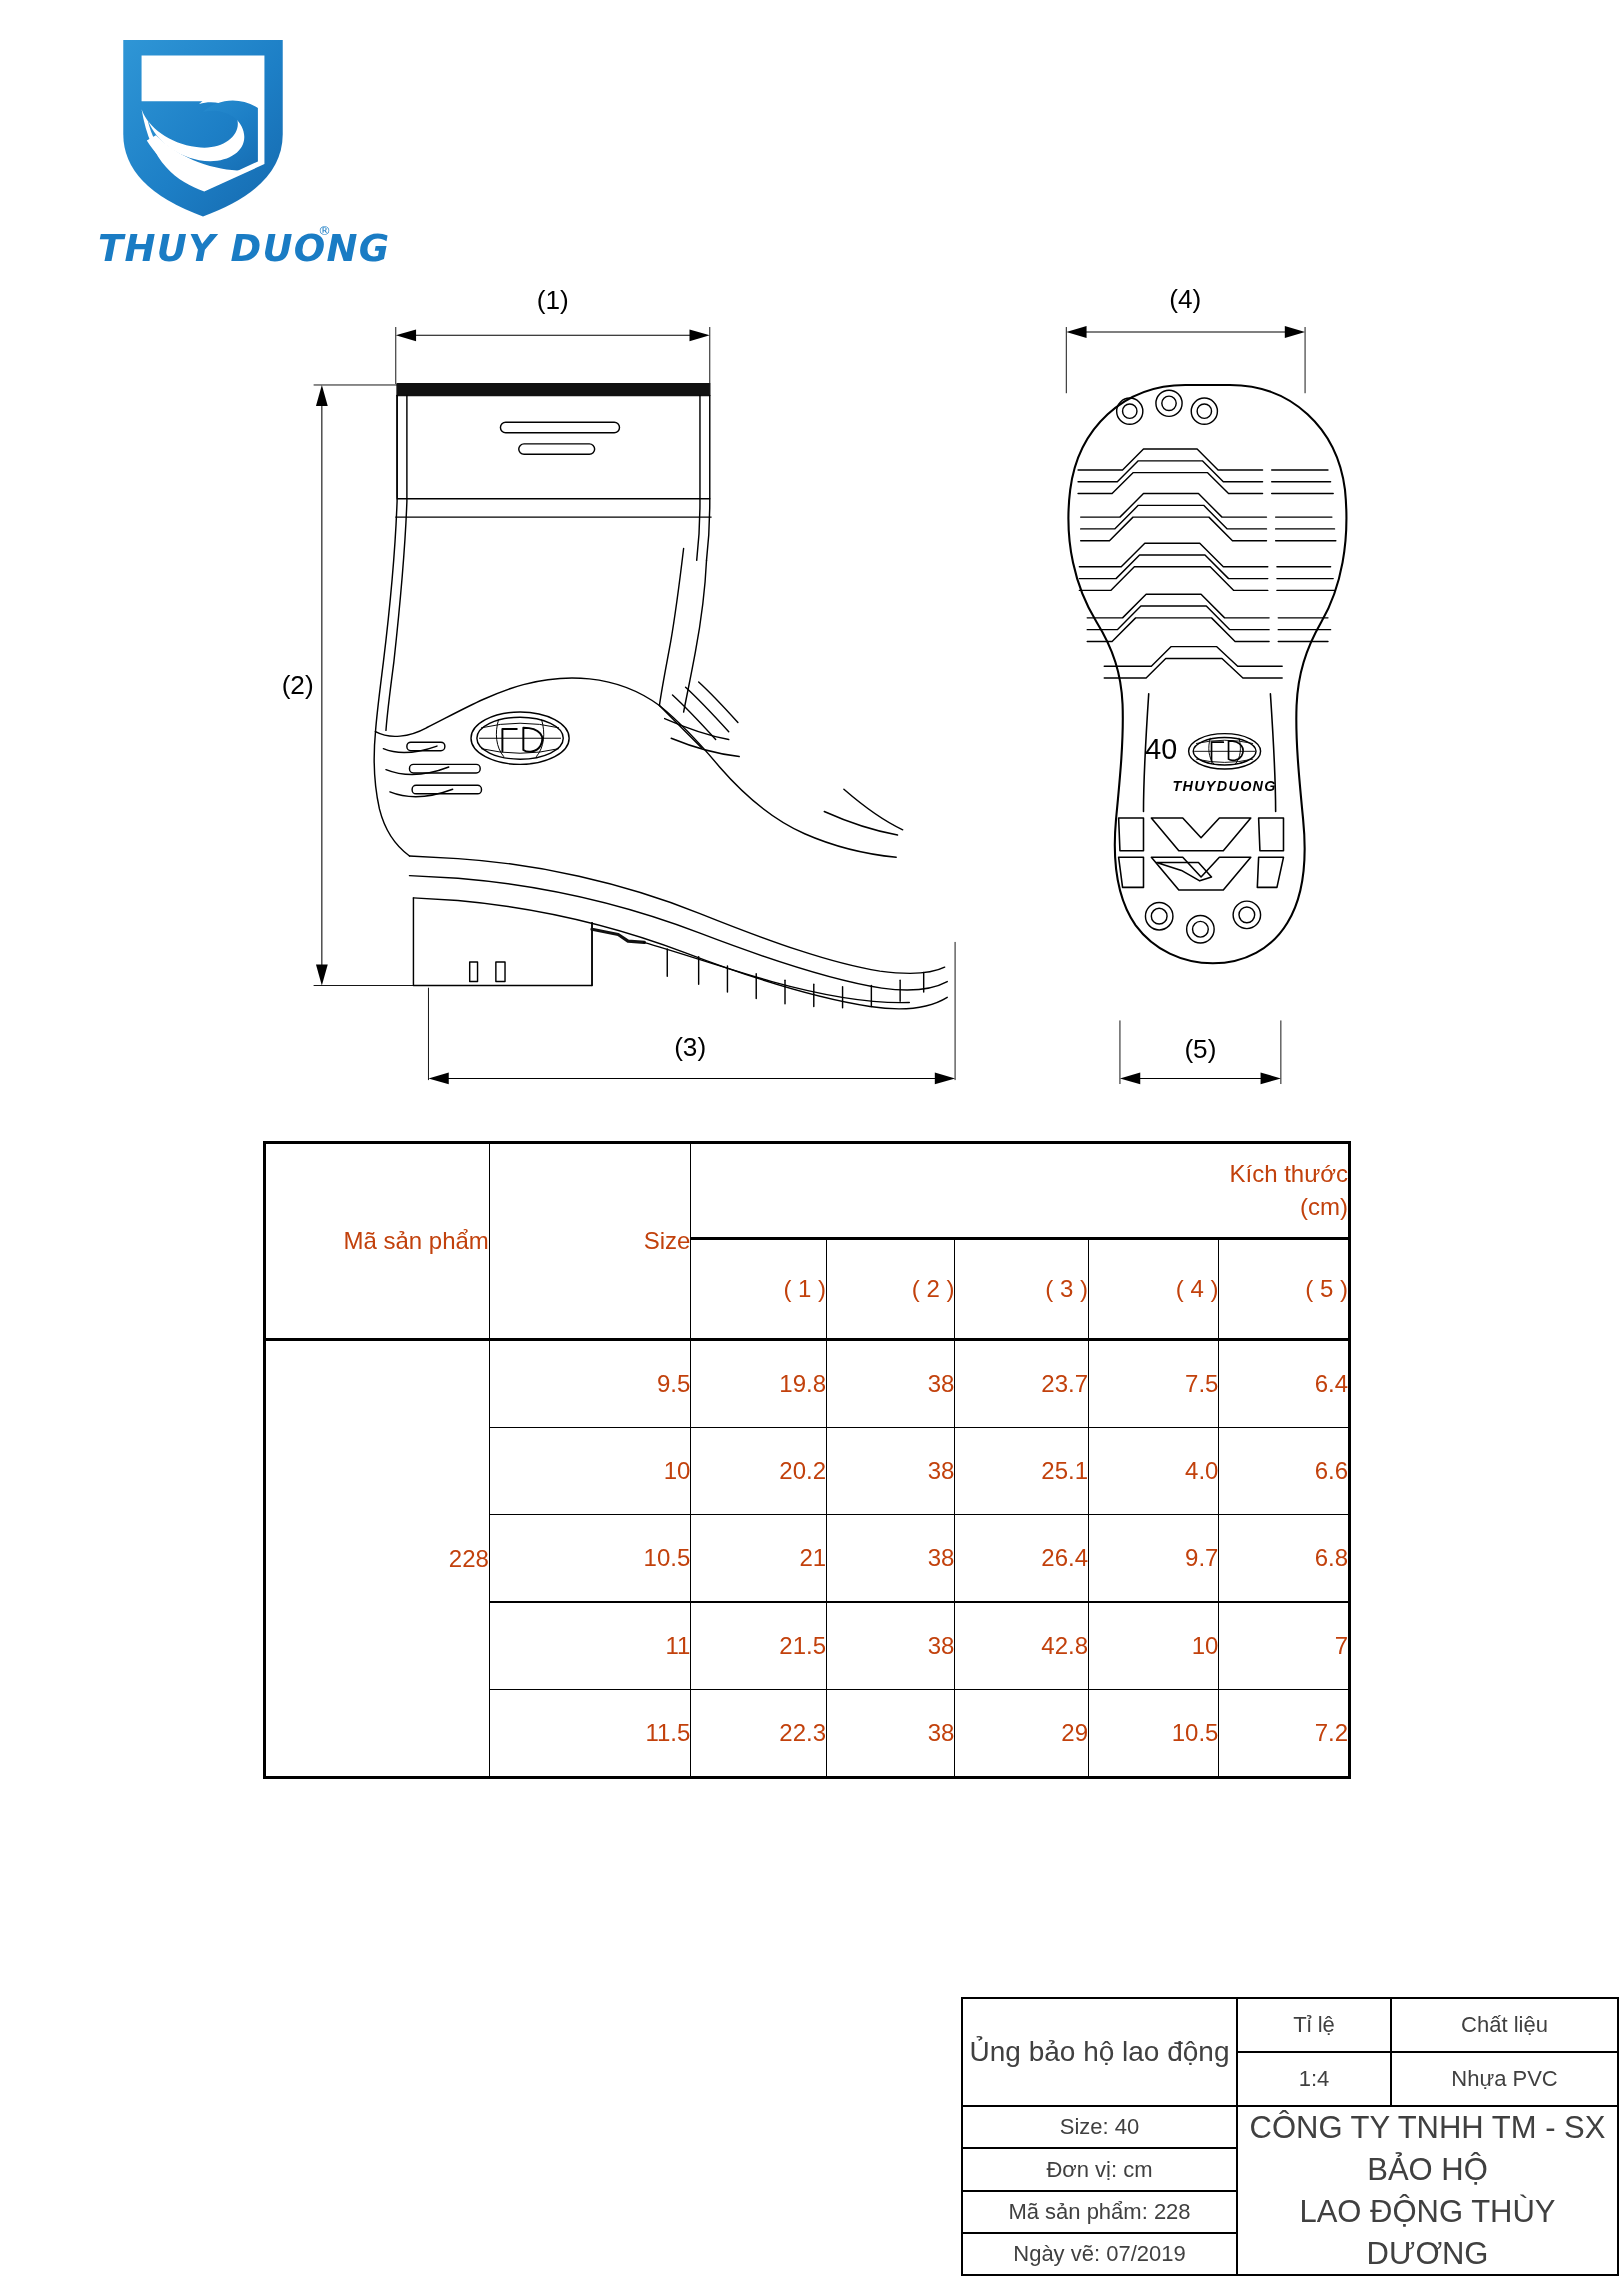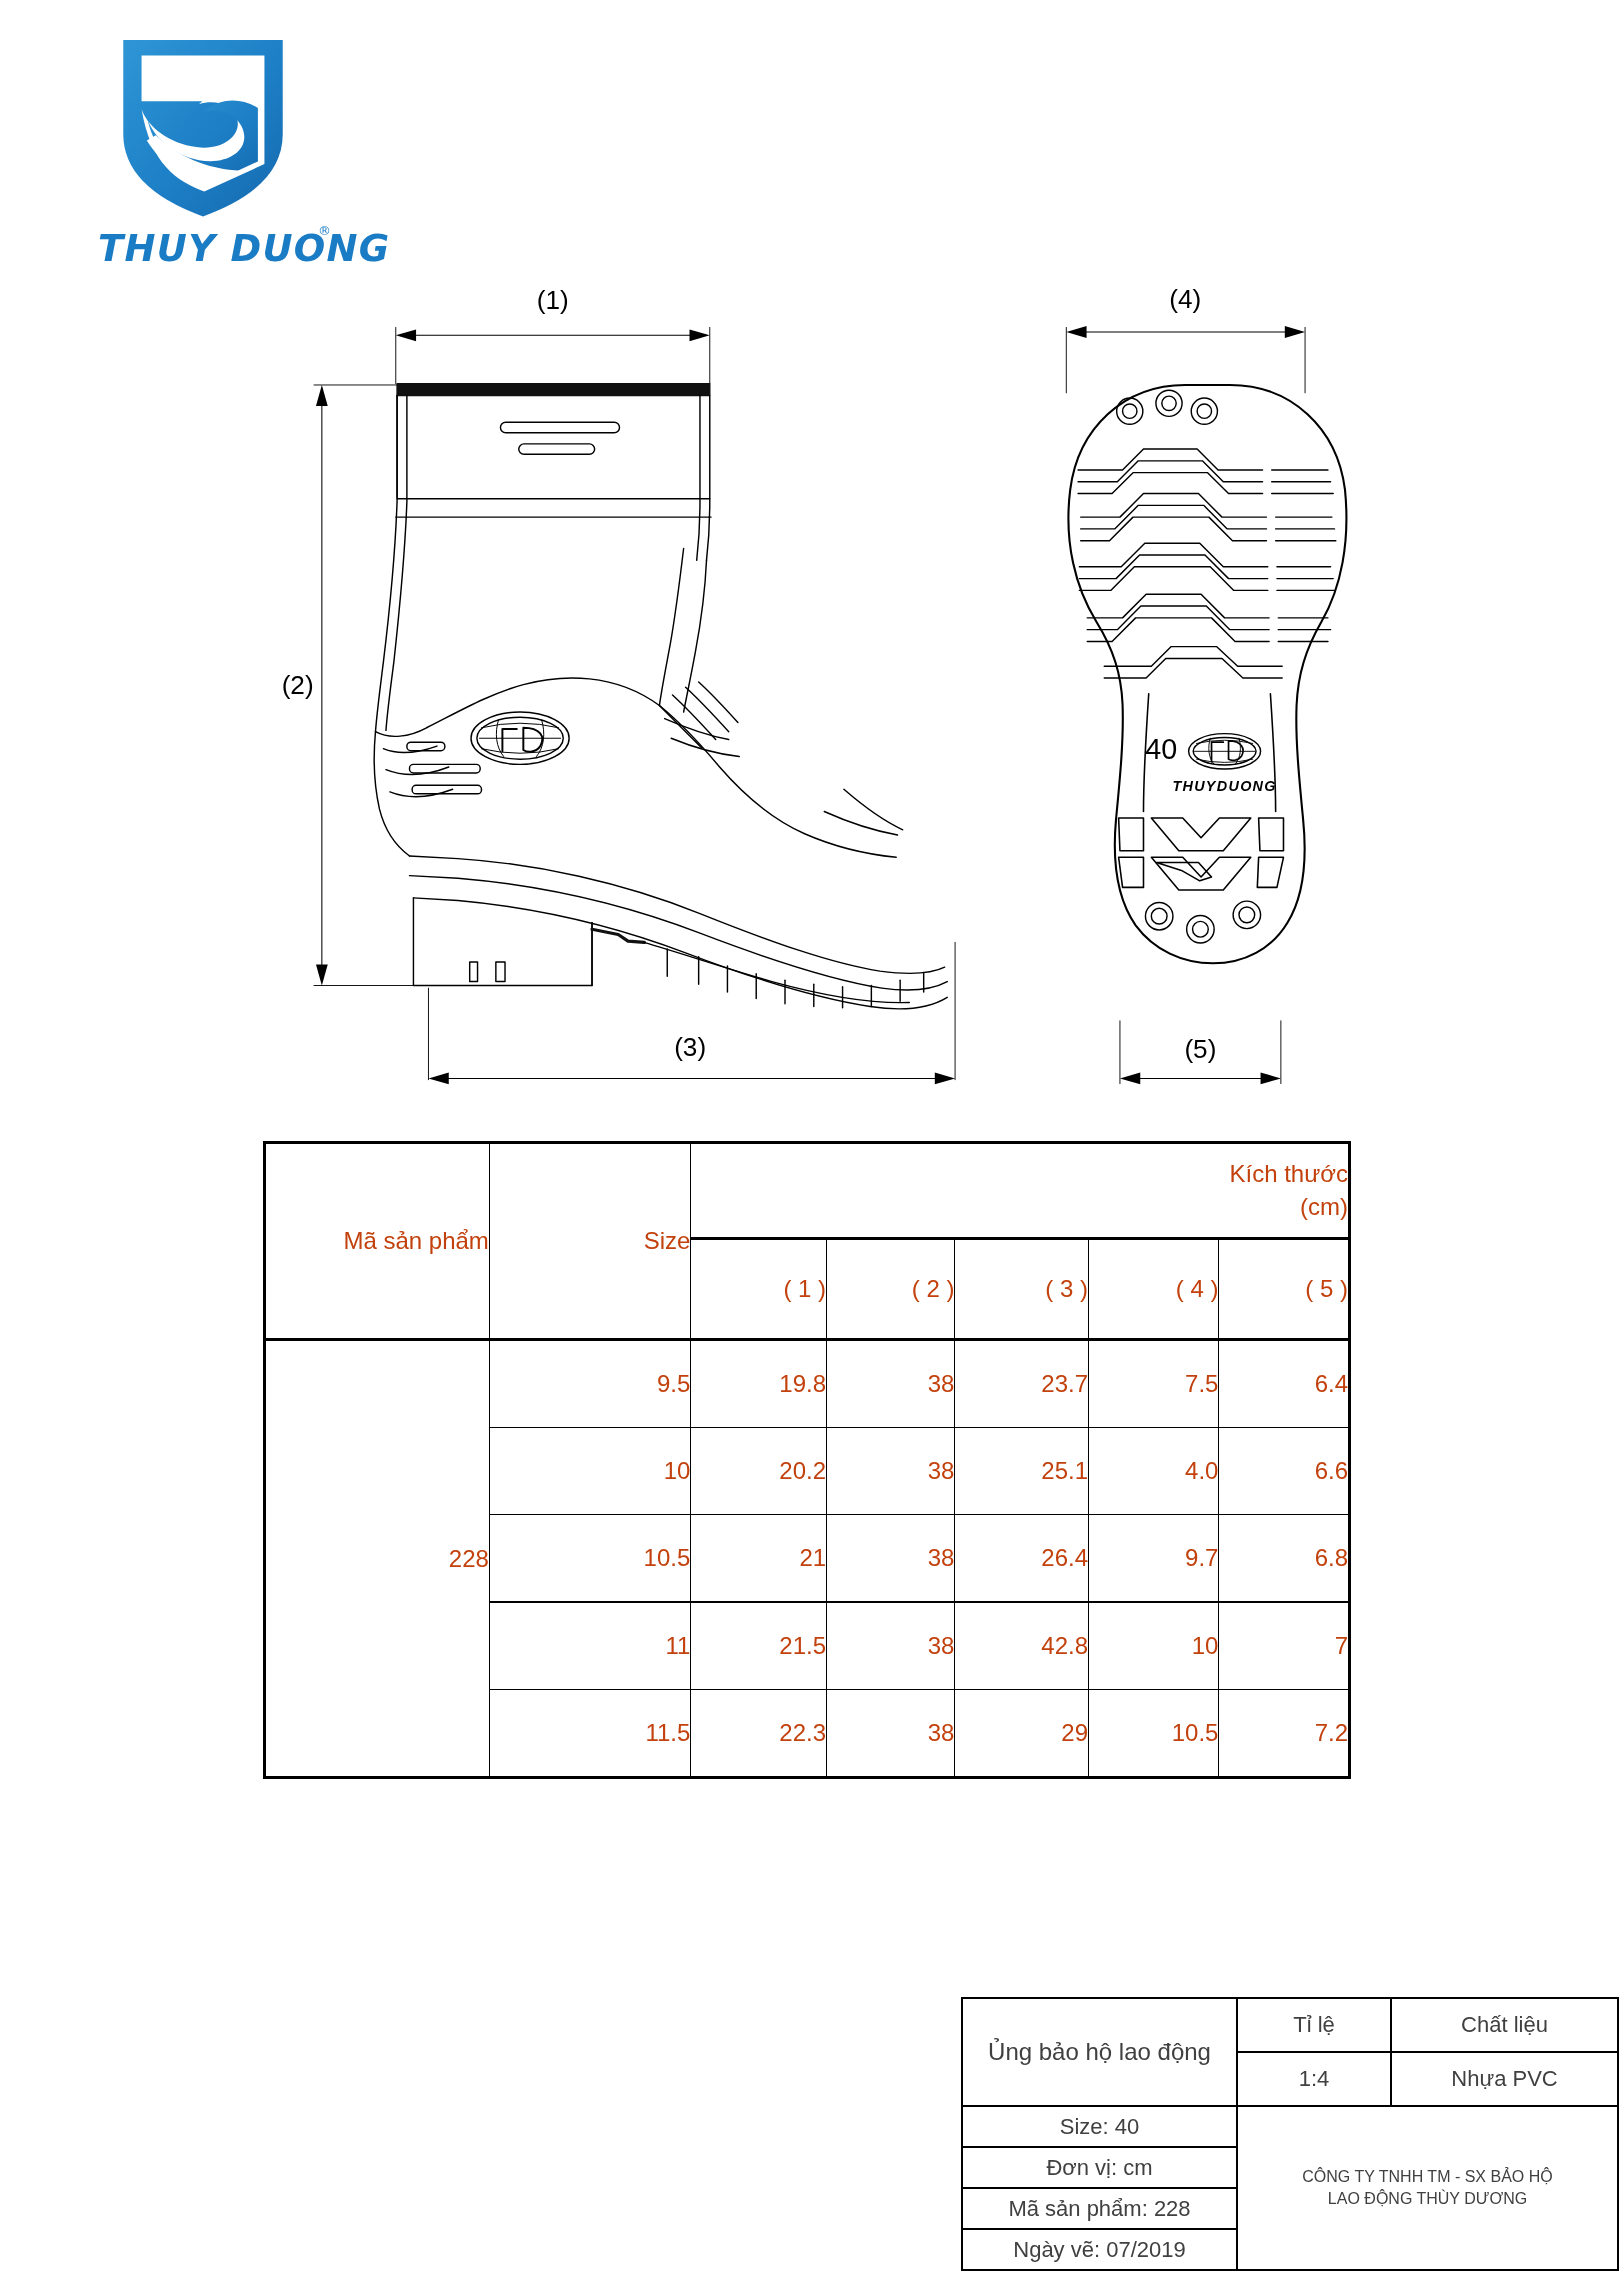--- a/index.html
+++ b/index.html
@@ -55,22 +55,22 @@
   
   #title-block{
     left:961px;top:1997px;width:656px;height:262px;
     border-collapse:collapse;table-layout:fixed;
   }
   #title-block td{
     border:2px solid #000;text-align:center;vertical-align:middle;
     font-size:22px;font-family:"Liberation Sans",sans-serif;color:#404040;
     padding:0 3.9px;
   }
-  #title-block .big{font-size:24px;margin-left:32px;}
-  #title-block .company{font-size:16px;line-height:1.35;border-radius:21px;}
+  #title-block .big{font-size:28px;margin-left:32px;}
+  #title-block .company{font-size:31px;line-height:1.35;border-radius:21px;}
 </style>
 </head>
 <body>
 
 <div class="abs" id="logo-block">
   <svg id="logo-mark" viewBox="0 0 260 280">
     <defs>
       <linearGradient id="shieldGrad" x1="0" y1="0" x2="1" y2="1">
         <stop offset="0%" stop-color="#2f96d6"></stop>
         <stop offset="55%" stop-color="#1d7fc6"></stop>

